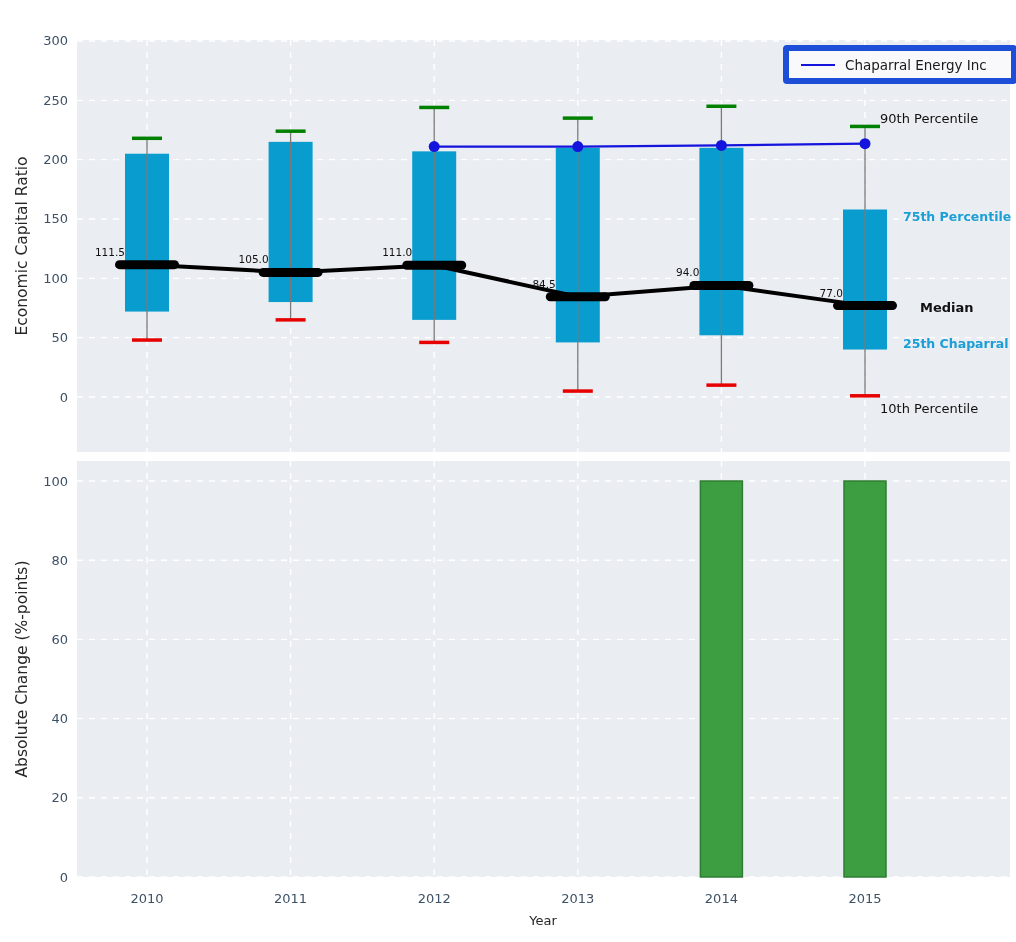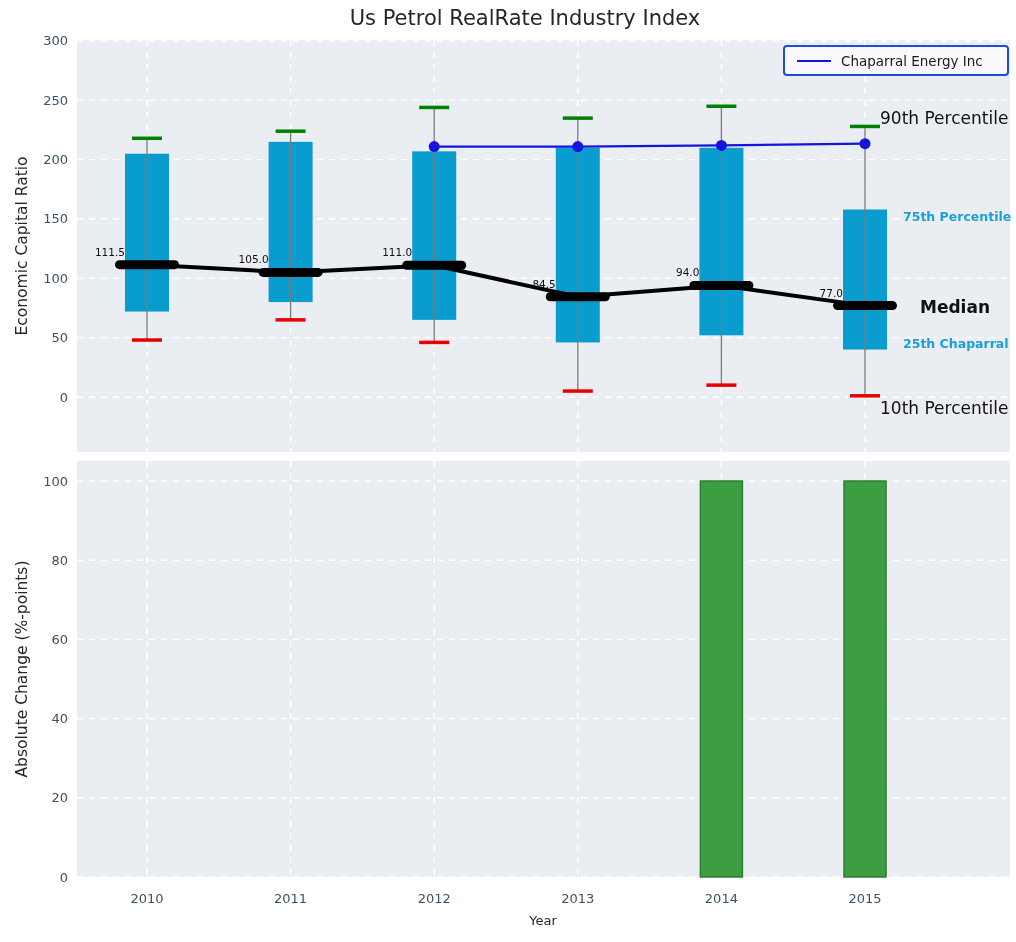--- a/index.html
+++ b/index.html
@@ -8,27 +8,27 @@
   #chart-svg{position:absolute;left:0;top:0;}
   .fig-title{position:absolute;left:525px;top:6px;transform:translateX(-50%);
              font-size:21px;color:#262626;white-space:nowrap;}
   .ylabel{position:absolute;transform:translate(-50%,-50%) rotate(-90deg);
           font-size:15.5px;color:#262626;white-space:nowrap;}
   .ylabel-top{left:22px;top:246px;}
   .ylabel-bottom{left:22px;top:669px;}
   .xlabel{position:absolute;left:543px;top:913px;transform:translateX(-50%);
           font-size:13px;color:#262626;text-align:right;}
   .legend{position:absolute;left:783px;top:45px;width:222px;height:27px;
-          background:rgba(250,250,252,0.92);border:2px solid #1d4ed8;border-radius:4px;
+          background:rgba(250,250,252,0.92);border:6px solid #1d4ed8;border-radius:4px;
           display:flex;align-items:center;gap:10px;padding:0;}
   .legend-swatch{display:inline-block;width:34px;height:0;border-top:2.5px solid #1414dd;
                  margin-left:12px;}
   .legend-label{font-size:13.5px;color:#1a1a1a;white-space:nowrap;}
   .annotation{position:absolute;white-space:nowrap;transform:translateY(-50%);}
-  .annotation.big{font-size:17px;color:#111111;}
+  .annotation.big{font-size:13px;color:#111111;}
   .annotation.small{font-size:12.5px;color:#1b9fd6;font-weight:bold;}
   text{font-family:"DejaVu Sans","Liberation Sans",sans-serif;}
 </style>
 </head>
 <body>
 
 <div class="figure">
   <svg id="chart-svg" width="1016" height="942">
       <rect x="77" y="40" width="933" height="412" fill="#eaedf1"></rect>
       <rect x="77" y="461" width="933" height="416" fill="#eaedf1"></rect>
@@ -115,21 +115,20 @@
       <text x="68" y="564.7" text-anchor="end" font-size="13px" fill="#3d5166">80</text>
       <text x="68" y="485.5" text-anchor="end" font-size="13px" fill="#3d5166">100</text>
       <text x="147" y="903" text-anchor="middle" font-size="13px" fill="#3d5166">2010</text>
       <text x="290.6" y="903" text-anchor="middle" font-size="13px" fill="#3d5166">2011</text>
       <text x="434.2" y="903" text-anchor="middle" font-size="13px" fill="#3d5166">2012</text>
       <text x="577.8" y="903" text-anchor="middle" font-size="13px" fill="#3d5166">2013</text>
       <text x="721.4" y="903" text-anchor="middle" font-size="13px" fill="#3d5166">2014</text>
       <text x="865" y="903" text-anchor="middle" font-size="13px" fill="#3d5166">2015</text>
     </svg>
 
-  <div class="fig-title">Us Petrol RealRate Industry Index</div>
 
   <div class="ylabel ylabel-top">Economic Capital Ratio</div>
   <div class="ylabel ylabel-bottom">Absolute Change (%-points)</div>
   <div class="xlabel">Year</div>
 
   <div class="legend">
     <span class="legend-swatch"></span>
     <span class="legend-label">Chaparral Energy Inc</span>
   </div>
 

